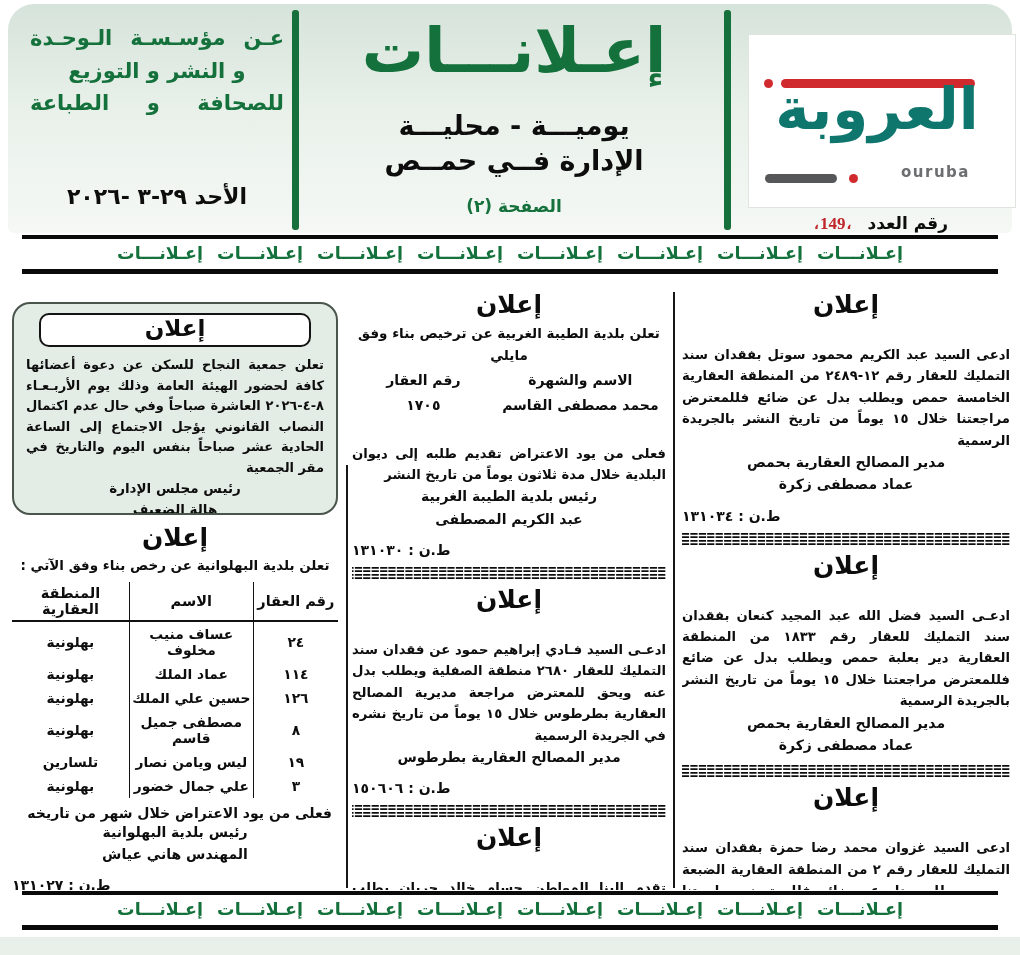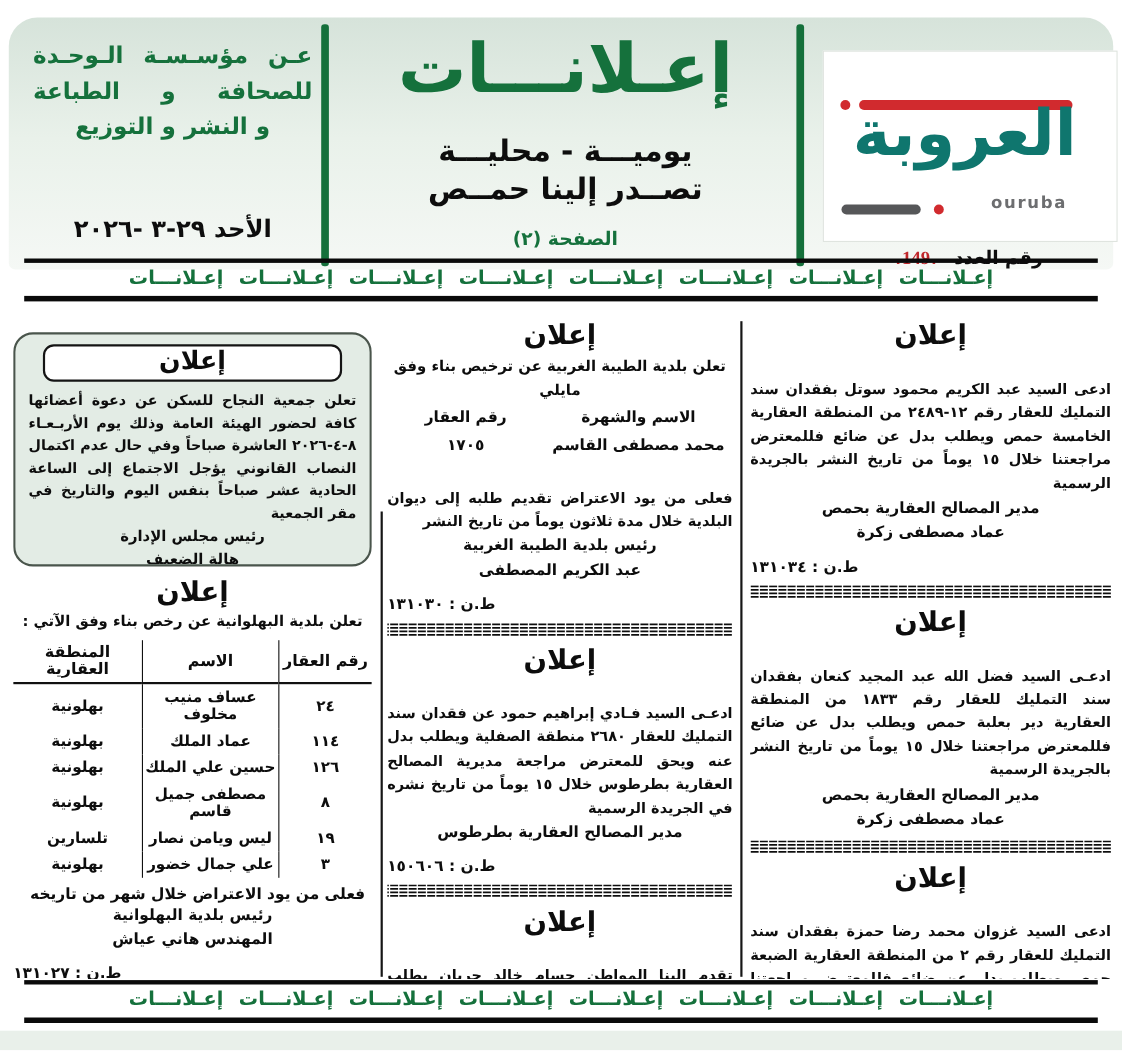--- a/index.html
+++ b/index.html
@@ -1,20 +1,20 @@
 <!DOCTYPE html>
 <html lang="ar"><head>
 <meta charset="utf-8">
 <style>
   html,body{margin:0;padding:0;background:#fff;}
   .page{position:relative;width:1020px;height:955px;background:#ffffff;overflow:hidden;
         font-family:"DejaVu Sans",sans-serif;font-weight:700;color:#0d0d0d;}
 
   
-  .masthead{position:absolute;left:8px;top:16px;width:1004px;height:229px;
+  .masthead{position:absolute;left:8px;top:4px;width:1004px;height:229px;
             background:linear-gradient(180deg,#d6e3da 0%,#e9f1ea 48%,#f5f8f5 100%);
             border-radius:26px 26px 6px 6px;}
   .pub{position:absolute;left:22px;top:18px;width:254px;direction:rtl;color:#15713c;
        font-size:21px;line-height:1.55;}
   .pub-line.just{text-align:justify;text-align-last:justify;}
   .pub-line.center{text-align:center;}
   .date{position:absolute;left:22px;top:180px;width:254px;direction:rtl;text-align:center;
         color:#0d0d0d;font-size:22px;}
   .vbar{position:absolute;top:6px;width:7px;height:220px;background:#15703b;border-radius:3px;}
   .vbar1{left:284px;} .vbar2{left:716px;}
@@ -89,29 +89,29 @@
   .footer-strip{position:absolute;left:0;top:937px;width:1020px;height:18px;background:#e9f0ea;}
 </style>
 </head>
 <body>
 
 <div class="page">
 
   <div class="masthead">
     <div class="pub">
       <div class="pub-line just">عـن مؤسـسـة الـوحـدة</div>
+      <div class="pub-line center">و النشر و التوزيع</div>
       <div class="pub-line just">للصحافة و الطباعة</div>
-      <div class="pub-line center">و النشر و التوزيع</div>
     </div>
     <div class="date">الأحد ٢٩-٣ -٢٠٢٦</div>
     <div class="vbar vbar1"></div>
     <div class="mid">
       <div class="mid-title">إعـلانـــات</div>
       <div class="mid-sub1">يوميـــة - محليـــة</div>
-      <div class="mid-sub2">تصــدر إلينا حمــص</div>
+      <div class="mid-sub2">الإدارة فــي حمــص</div>
       <div class="mid-page">الصفحة (٢)</div>
     </div>
     <div class="vbar vbar2"></div>
     <div class="logobox">
       <div class="logo-dot logo-dot1"></div>
       <div class="logo-redbar"></div>
       <div class="logo-arabic">العروبة</div>
       <div class="logo-latin">ouruba</div>
       <div class="logo-graybar"></div>
       <div class="logo-dot logo-dot2"></div>

